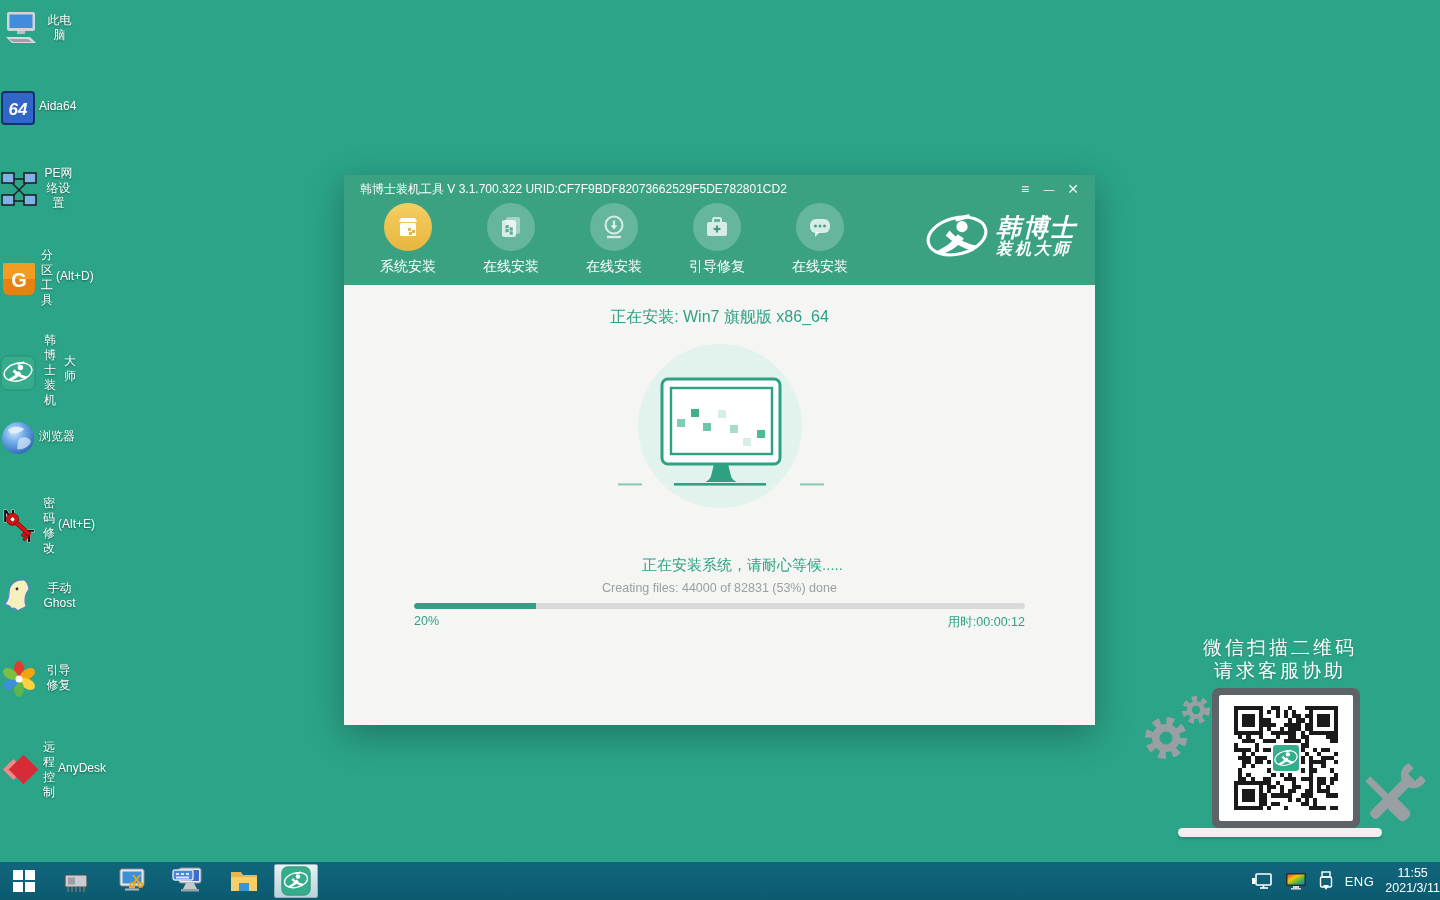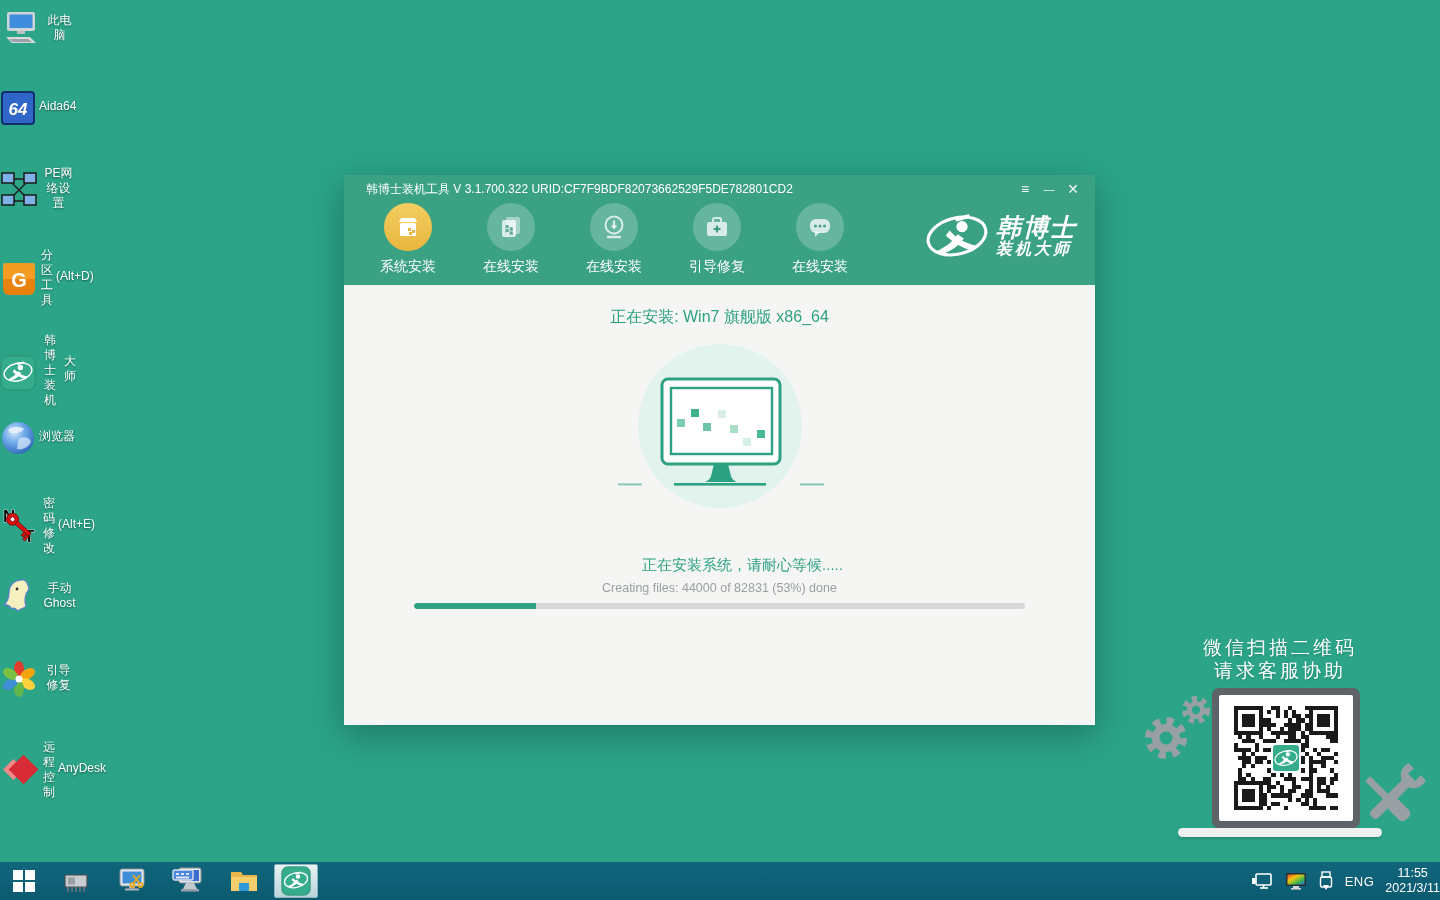--- a/index.html
+++ b/index.html
@@ -7,21 +7,21 @@
   body { position:relative; background:#2ba487; font-family:"Liberation Sans", sans-serif; }
 
   
   .dicon { position:absolute; left:0; width:76px; display:flex; align-items:center; gap:3px; cursor:pointer; }
   .dicon .ic { height:40px; display:flex; align-items:flex-end; justify-content:center; }
   .dicon .lbl { font-size:12px; line-height:15px; color:#fff; text-align:center; text-shadow:0 1px 2px rgba(0,0,0,.45); }
 
   
   .win { position:absolute; left:344px; top:175px; width:751px; height:550px; box-shadow:0 10px 34px rgba(0,0,0,.28); }
   .win-header { background:#3ba183; height:110px; }
-  .titlebar { height:28px; display:flex; align-items:center; padding:0 10px 0 22px; }
+  .titlebar { height:28px; display:flex; align-items:center; padding:0 10px 0 16px; }
   .titlebar .title { color:#fff; font-size:12px; flex:1; white-space:nowrap; overflow:hidden; }
   .winbtn { color:#fff; width:24px; height:20px; display:flex; align-items:center; justify-content:center; font-size:14px; cursor:pointer; opacity:.92; }
   .navrow { display:flex; align-items:flex-start; padding-left:28px; position:relative; }
   .navitem { width:72px; margin-right:31px; display:flex; flex-direction:column; align-items:center; cursor:pointer; }
   .navcircle { width:48px; height:48px; border-radius:50%; background:rgba(255,255,255,.22); display:flex; align-items:center; justify-content:center; }
   .navitem.active .navcircle { background:linear-gradient(#f3cf62,#e9b53e); }
   .navlbl { margin-top:7px; color:#fff; font-size:14px; }
   .brand { position:absolute; right:18px; top:8px; display:flex; align-items:center; color:#fff; }
   .brand-text { margin-left:6px; font-style:italic; }
   .brand-text .l1 { font-size:25px; font-weight:bold; letter-spacing:2px; line-height:26px; }
@@ -321,20 +321,24 @@
       <rect x="64" y="146" width="92" height="2.6" fill="#2da181"></rect>
       <rect x="8" y="146.4" width="24" height="2" fill="#2da181" opacity=".55"></rect>
       <rect x="190" y="146.4" width="24" height="2" fill="#2da181" opacity=".55"></rect>
     </svg>
 
     <div class="status-cn">正在安装系统，请耐心等候.....</div>
     <div class="status-en">Creating files: 44000 of 82831 (53%) done</div>
 
     <div class="ptrack">
       <div class="pfill" style="width: 20%;"></div>
+    </div>
+    <div class="pmeta">
+      <span>20%</span>
+      <span>用时:00:00:12</span>
     </div>
   </div>
 </div>
 
 <div class="qrpanel">
   <div class="t">微信扫描二维码</div>
   <div class="t">请求客服协助</div>
 
   <svg width="82" height="72" viewBox="0 0 82 72" style="position:absolute;left:6px;top:58px">
     <g transform="translate(32,44)">

